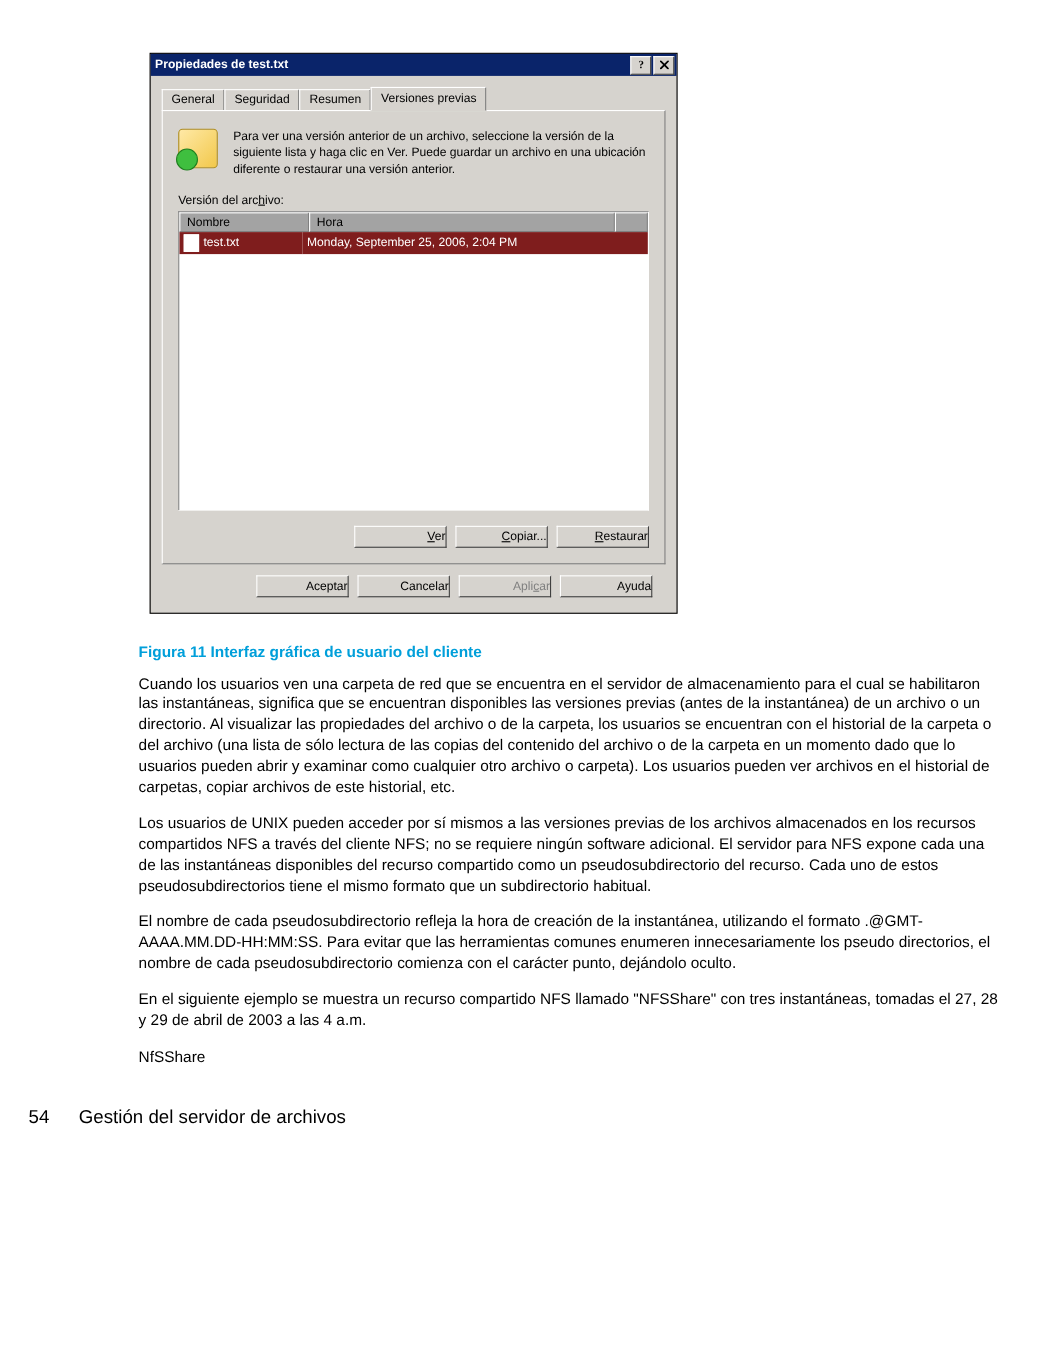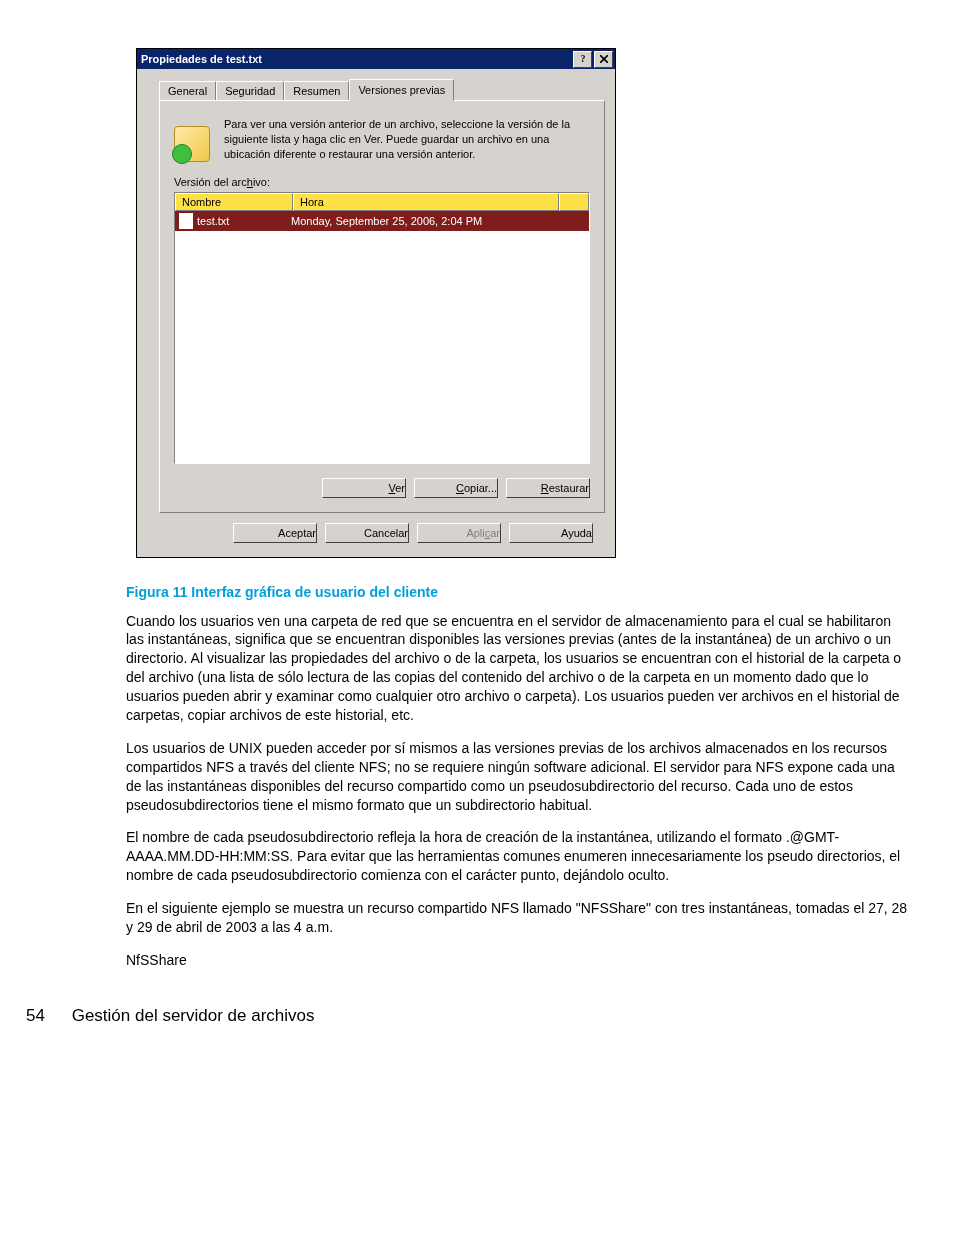--- a/index.html
+++ b/index.html
@@ -49,21 +49,21 @@
     display: flex;
     align-items: center;
     justify-content: center;
     font-weight: bold;
     font-size: 10px;
     color: #000;
   }
   .tb-btn svg { display:block; }
 
   .dialog-body {
-    padding: 10px 10px 14px 22px;
+    padding: 10px 10px 14px 10px;
   }
 
   
   .tab-row {
     display: flex;
     align-items: flex-end;
     position: relative;
     height: 21px;
   }
   .tab {
@@ -94,21 +94,21 @@
     border-right: 1px solid #808080;
     border-bottom: 1px solid #808080;
     background: #d6d3ce;
     padding: 16px 14px 14px 14px;
     position: relative;
     z-index:2;
   }
 
   .info-row {
     display: flex;
-    align-items: flex-end;
+    align-items: flex-start;
     gap: 14px;
     margin-bottom: 14px;
   }
   .info-icon {
     width: 34px;
     height: 34px;
     flex: 0 0 34px;
     background: linear-gradient(135deg,#ffe9a6,#f2c84b);
     border: 1px solid #b28f1f;
     border-radius: 4px;
@@ -138,21 +138,21 @@
     border-top: 1px solid #808080;
     border-left: 1px solid #808080;
     border-right: 1px solid #fff;
     border-bottom: 1px solid #fff;
     background: #fff;
     height: 270px;
     overflow: hidden;
   }
   .lv-header {
     display: flex;
-    background: #fde047;
+    background: #a3a3a3;
     font-size: 11px;
   }
   .lv-hcell {
     padding: 2px 6px;
     border-top: 1px solid #fff;
     border-left: 1px solid #fff;
     border-right: 1px solid #808080;
     border-bottom: 1px solid #808080;
   }
   .col-name { width: 104px; }

